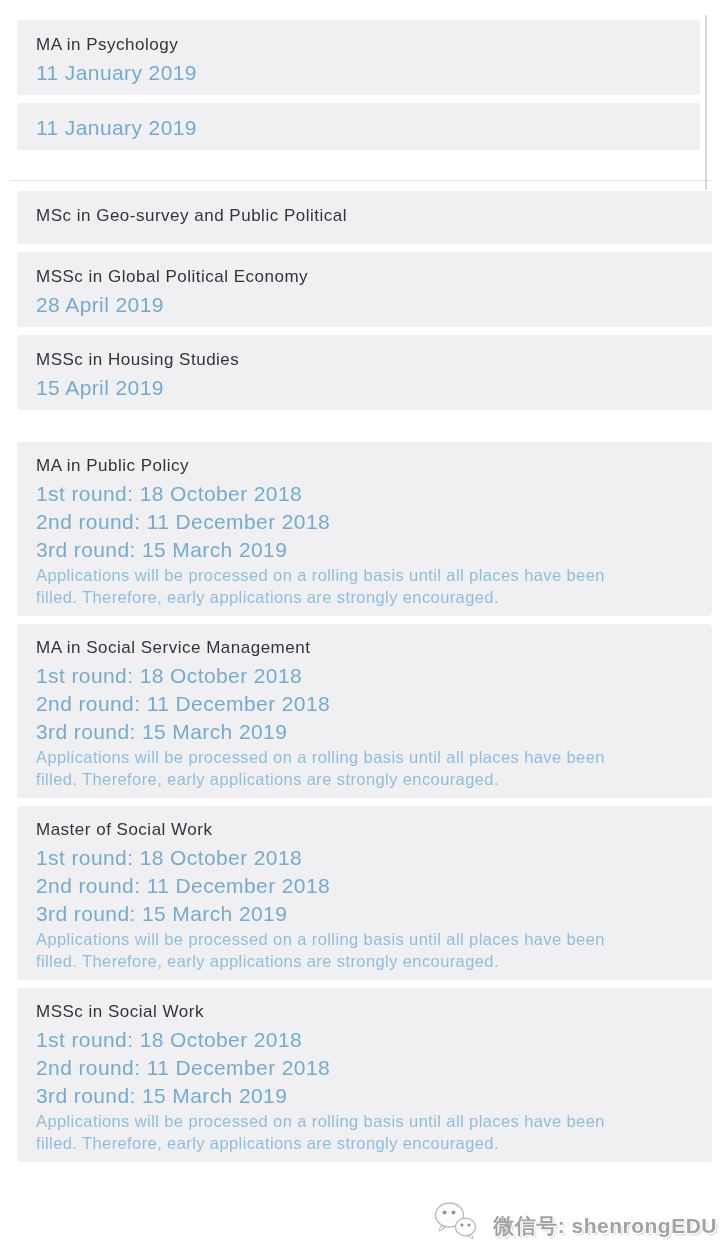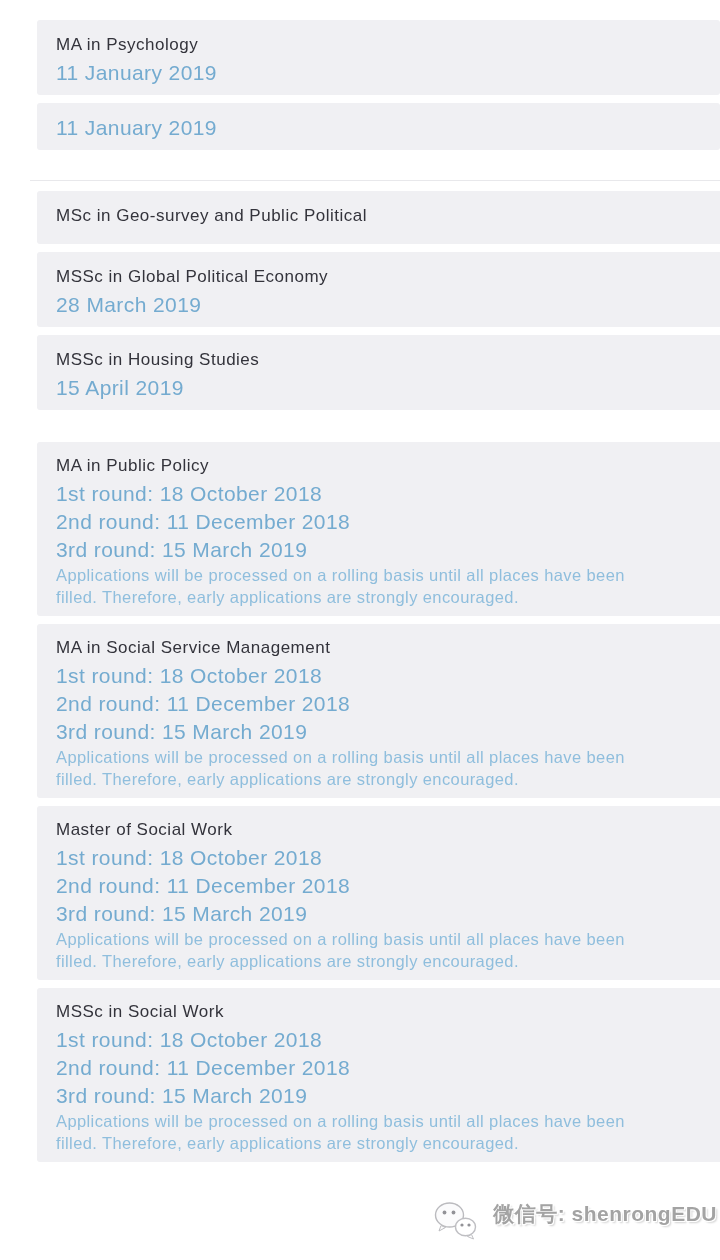--- a/index.html
+++ b/index.html
@@ -19,21 +19,20 @@
     background: var(--page-bg);
     font-family: "Liberation Sans", sans-serif;
     overflow: hidden;
   }
   .page {
     position: relative;
     width: 720px;
     height: 1248px;
     overflow: hidden;
     background: var(--page-bg);
-    padding-left: 20px;
   }
 
   
   .section-top {
     position: relative;
     margin: 20px 0 0 17px;
     width: 683px;
   }
   .divider {
     margin: 30px 0 0 10px;
@@ -96,21 +95,21 @@
     border-radius: 1px;
     background: var(--scrollbar-color);
   }
 
   
   .watermark {
     position: absolute;
     right: 3px;
     top: 1200px;
     display: flex;
-    align-items: flex-start;
+    align-items: flex-end;
     gap: 16px;
     z-index: 5;
     pointer-events: none;
   }
   .wechat-icon { flex: 0 0 auto; opacity: 0.95; }
   .watermark-text {
     font-size: 21px;
     font-weight: bold;
     color: var(--watermark-color);
     letter-spacing: 0.5px;
@@ -140,21 +139,21 @@
   </section>
 
   <div class="divider"></div>
 
   <section class="section-middle">
     <article class="card card-sm">
       <h3 class="title">MSc in Geo-survey and Public Political</h3>
     </article>
     <article class="card card-sm">
       <h3 class="title">MSSc in Global Political Economy</h3>
-      <p class="deadline">28 March 2019</p>
+      <p class="deadline">28 April 2019</p>
     </article>
     <article class="card card-sm">
       <h3 class="title">MSSc in Housing Studies</h3>
       <p class="deadline">15 April 2019</p>
     </article>
   </section>
 
   <section class="section-bottom">
 
     <article class="card card-lg">

